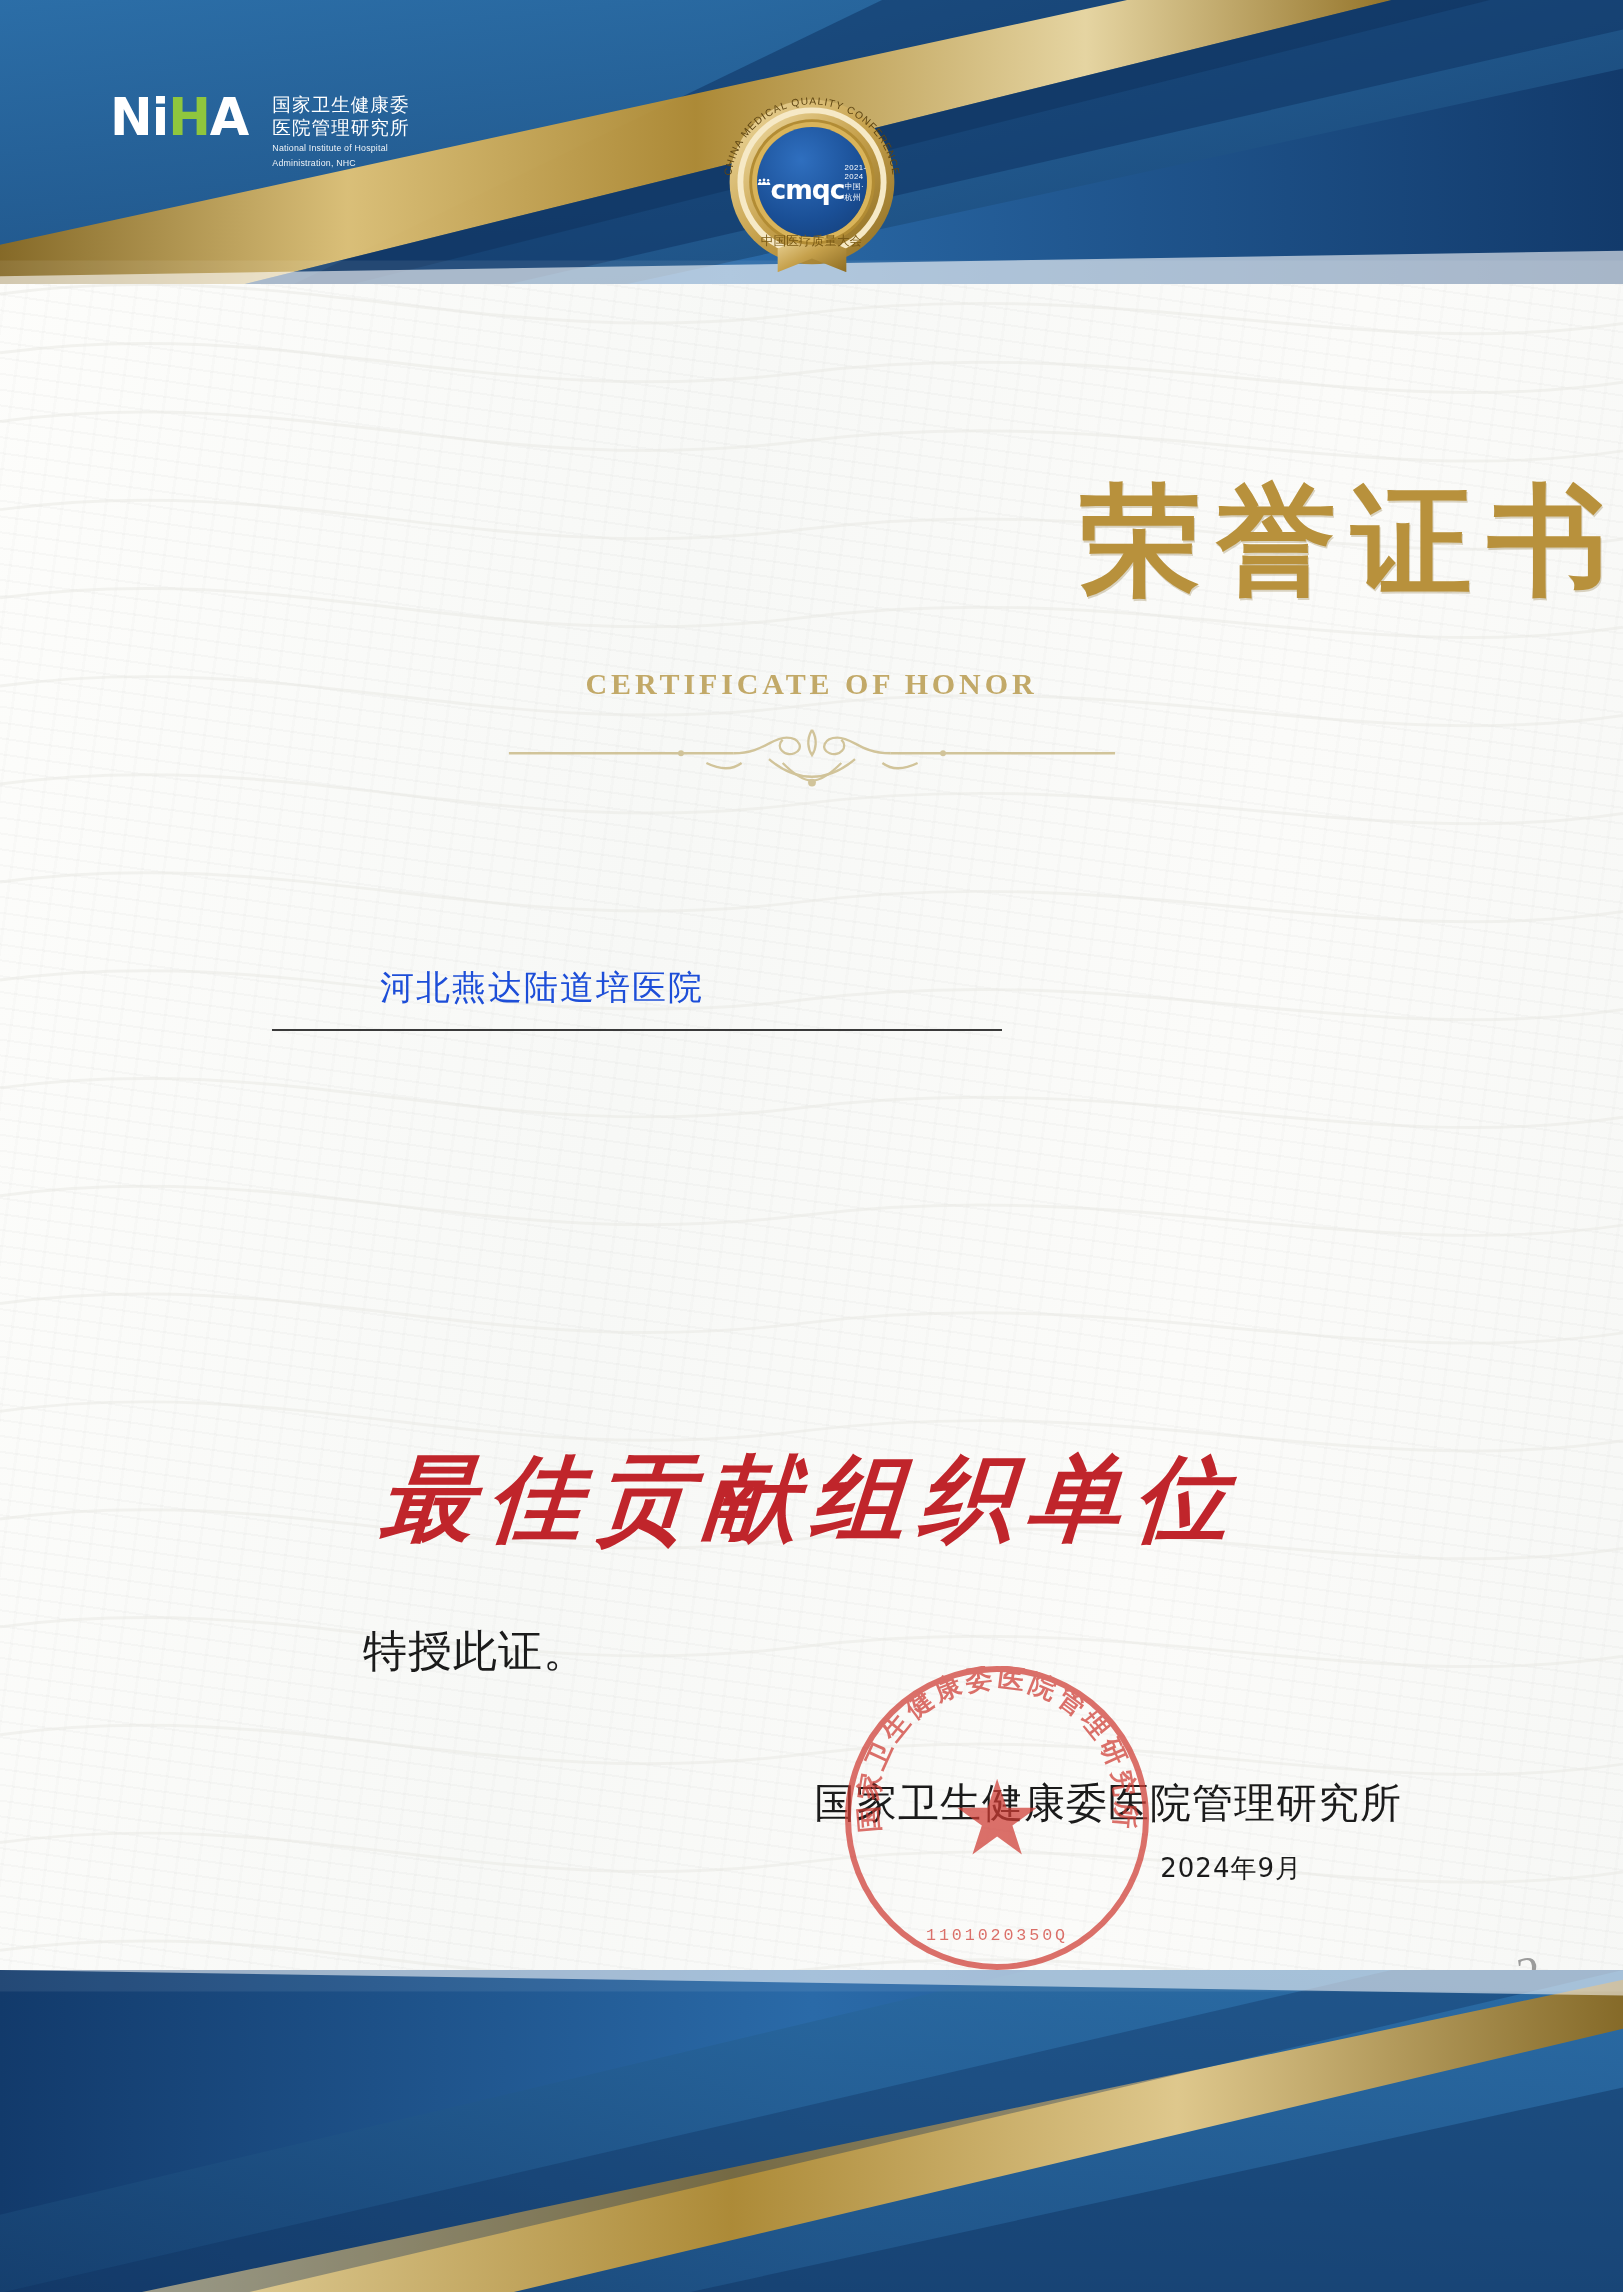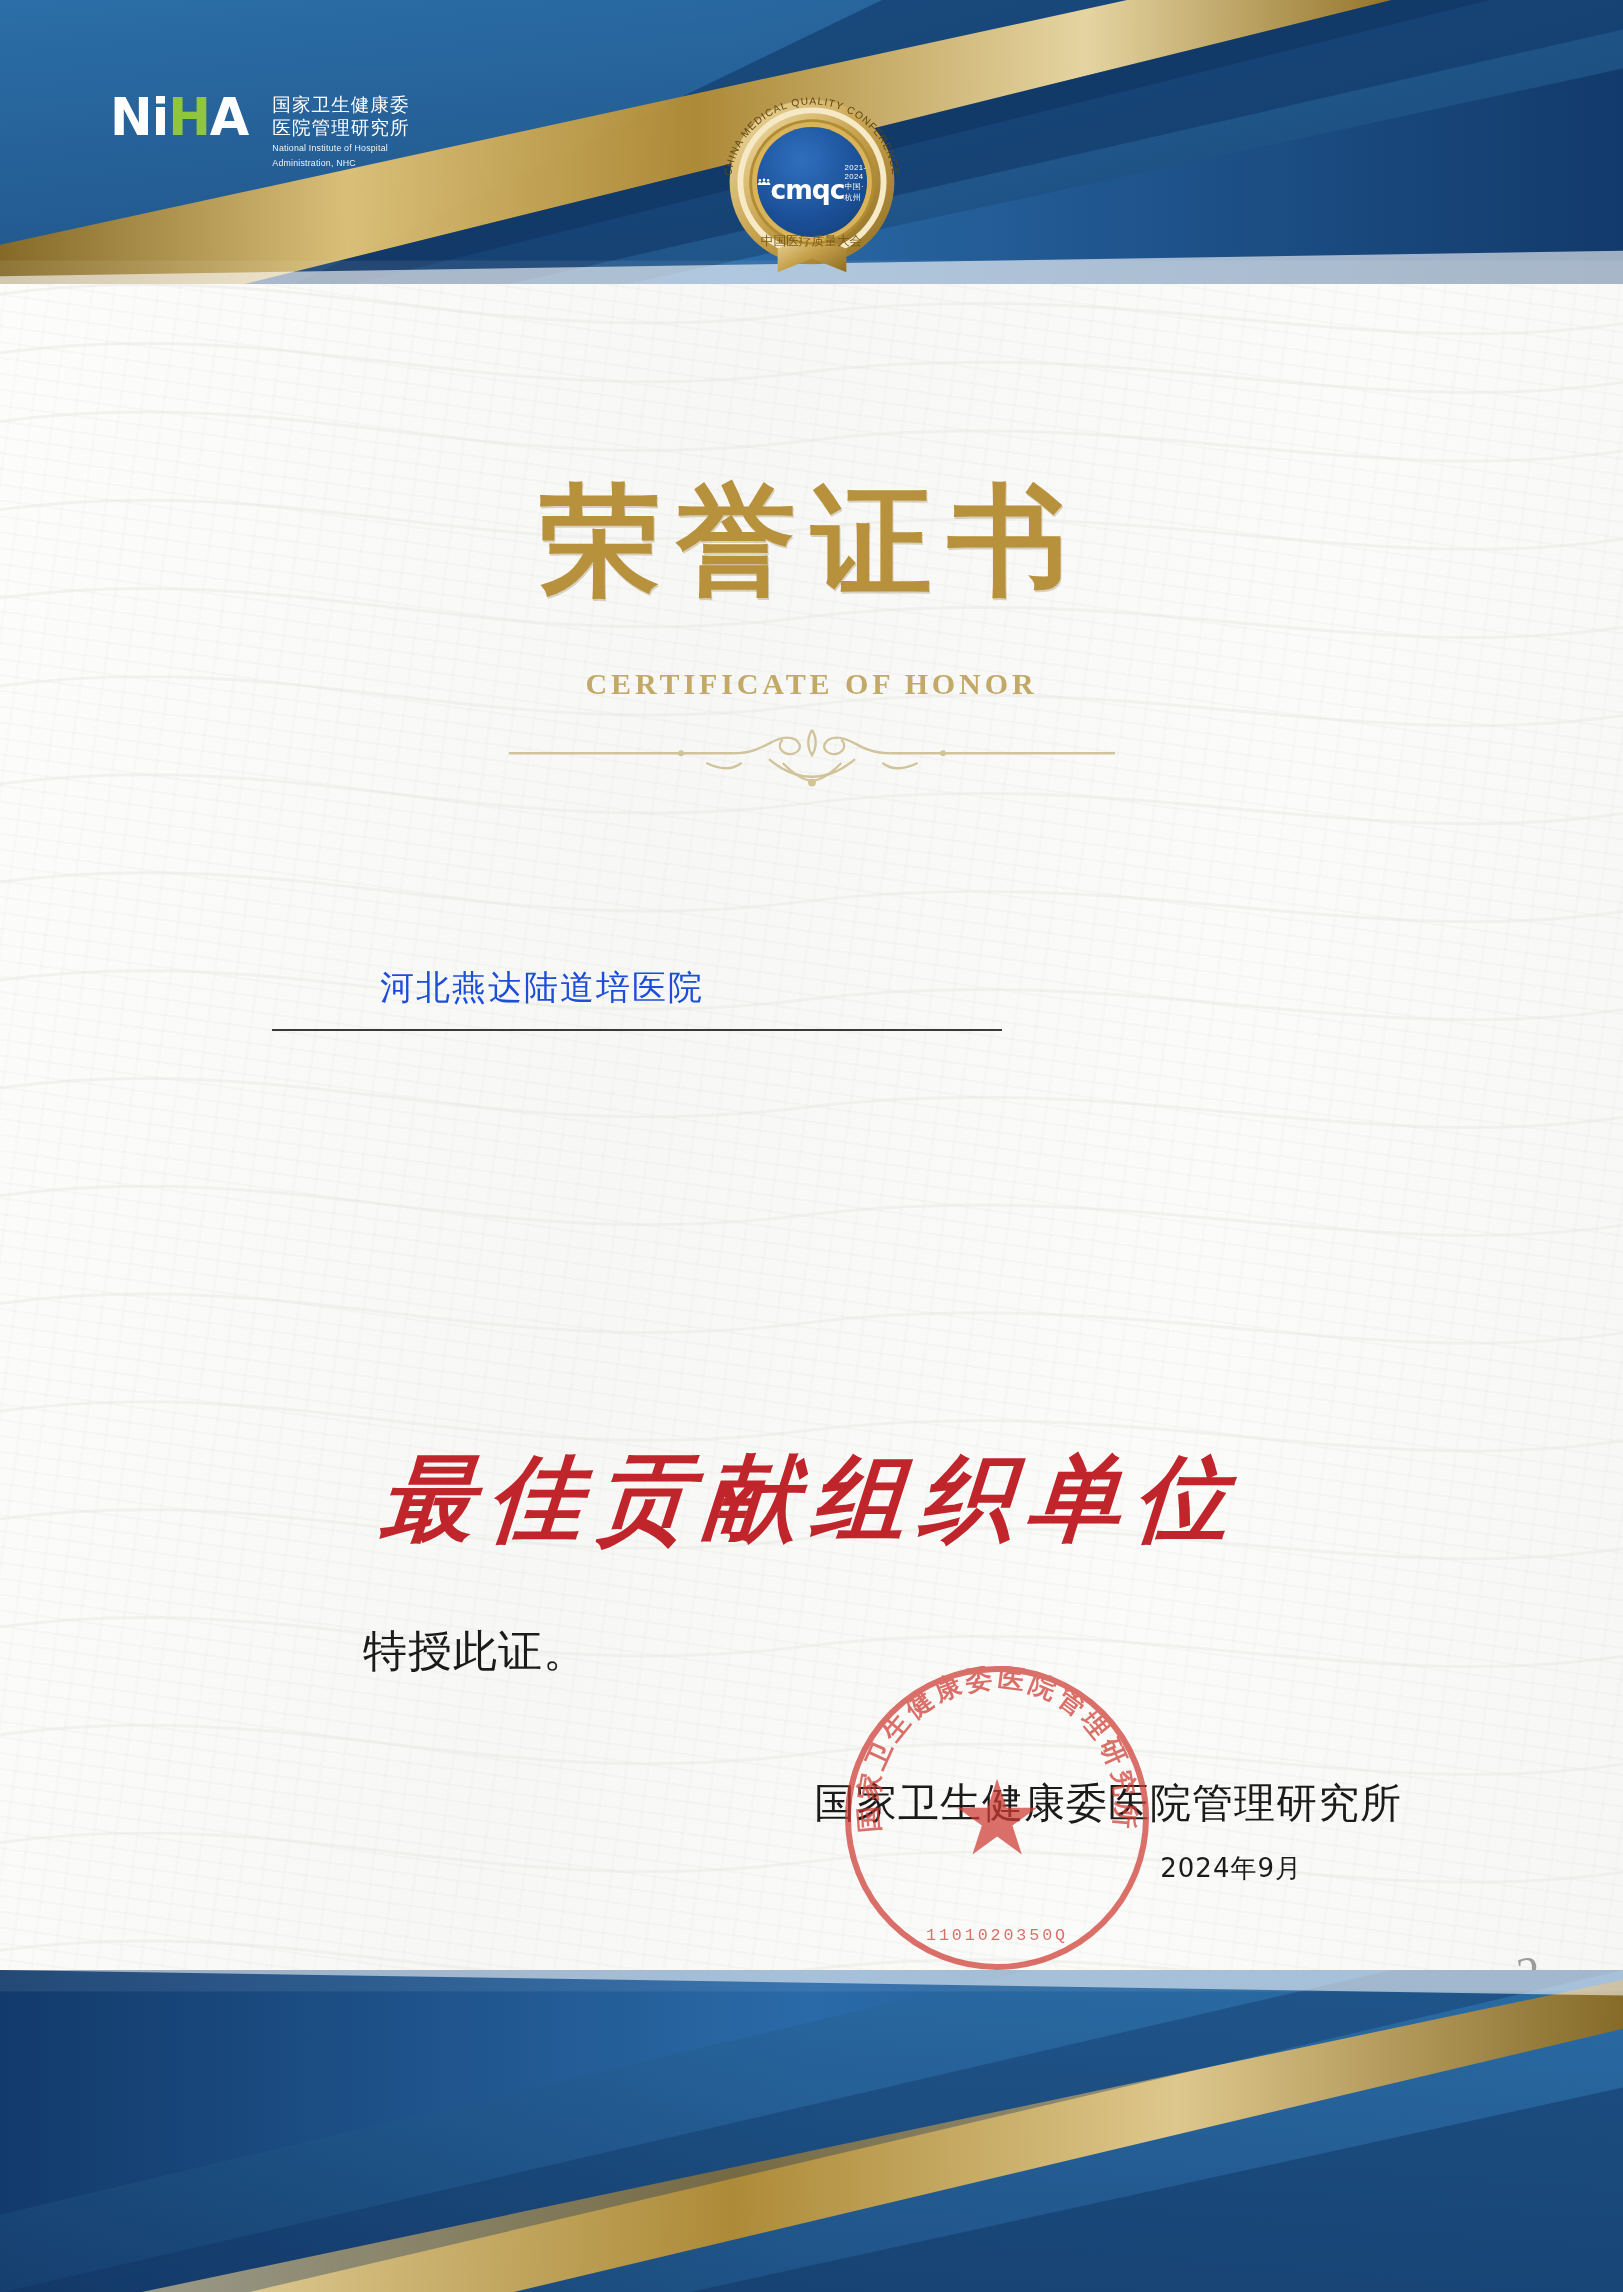--- a/index.html
+++ b/index.html
@@ -149,21 +149,21 @@
     position: absolute;
     left: 0;
     top: 0;
     width: 1623px;
     height: 2293px;
   }
   .title-cn {
     position: absolute;
     top: 461px;
     width: 100%;
-    text-align: center;
+    text-align: right;
     font-size: 120px;
     letter-spacing: 15.7px;
     font-weight: bold;
     font-family: "DejaVu Sans", "Liberation Sans", sans-serif;
     background: linear-gradient(180deg, #e8d49a 0%, #c9a košt 0%, #c6a14c 35%, #a8812f 62%, #d8bd7e 100%);
     -webkit-background-clip: text;
     background-clip: text;
     color: #b8913c;
     text-shadow: 1px 2px 0 rgba(120,90,25,.25);
   }

